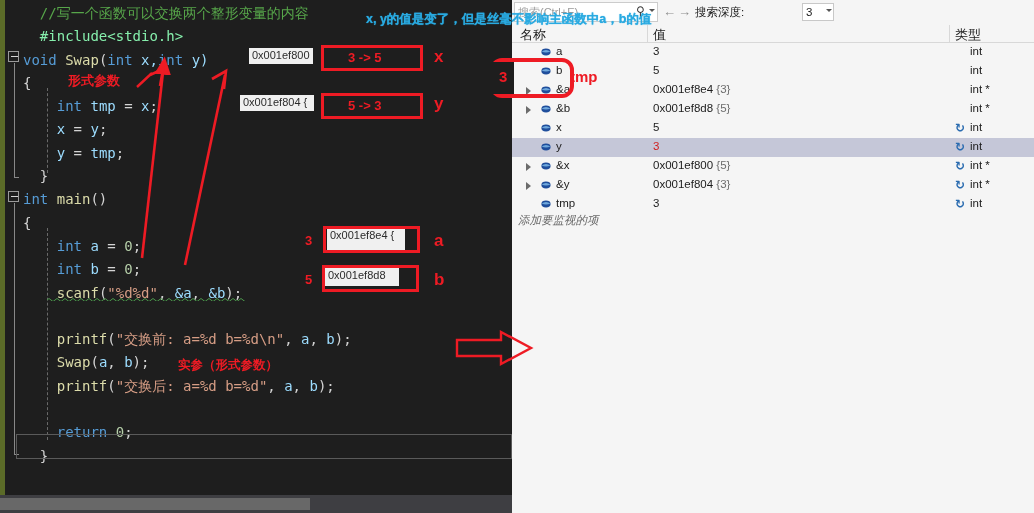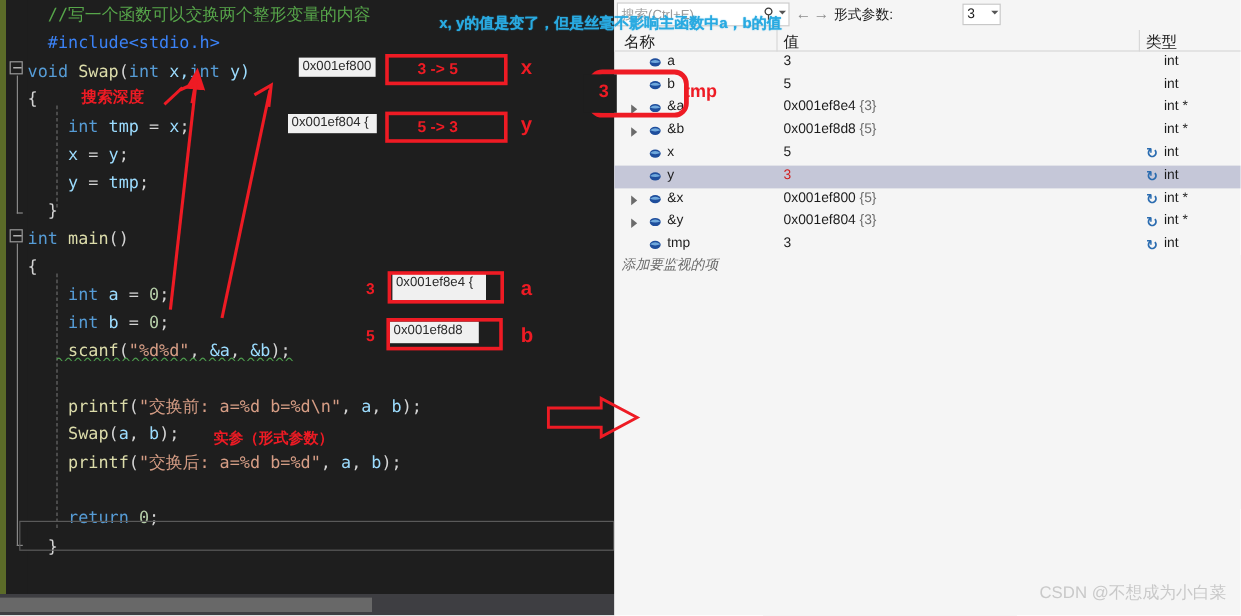--- a/index.html
+++ b/index.html
@@ -54,21 +54,21 @@
   #code {
     position: absolute; left: 23px; top: 2px;
     font-family: "DejaVu Sans Mono", "Liberation Mono", monospace;
     font-size: 14px;
     line-height: 23.3px;
     white-space: pre;
     color: #d4d4d4;
   }
   #code .ln { display: block; height: 23.3px; position: relative; }
   .cmt  { color: #57a64a; }
-  .pre  { color: #3b82f6; }
+  .pre  { color: #86efac; }
   .kw   { color: #569cd6; }
   .fn   { color: #dcdcaa; }
   .id   { color: #9cdcfe; }
   .str  { color: #d69d85; }
   .num  { color: #b5cea8; }
   .pun  { color: #d4d4d4; }
 
   
   .iguide {
     position: absolute;
@@ -312,21 +312,21 @@
 
   <div id="watch">
 
     <div id="watch-toolbar">
       <div id="search-box" title="搜索(Ctrl+E)"></div>
       <div id="search-placeholder-text" style="position:absolute;left:6px;top:5px;font-size:11px;color:#9a9a9a;white-space:nowrap;">搜索(Ctrl+E)</div>
       <div id="search-icon">⚲</div>
       <div id="search-dd"></div>
       <div class="nav-arrow" id="nav-back">←</div>
       <div class="nav-arrow" id="nav-fwd">→</div>
-      <div id="depth-label">形式参数:</div>
+      <div id="depth-label">搜索深度:</div>
       <div id="depth-select">3</div>
       <div id="depth-caret"></div>
     </div>
 
     <div id="grid-head">
       <div class="hcell" id="h-name">名称</div>
       <div class="hsep" style="left:135px;"></div>
       <div class="hcell" id="h-val">值</div>
       <div class="hsep" style="left:437px;"></div>
       <div class="hcell" id="h-type">类型</div>
@@ -420,21 +420,20 @@
           </svg>
           <div class="cell-name">tmp</div>
           <div class="cell-val">3</div>
           <div class="refresh-icon">↻</div>
           <div class="cell-type">int</div>
         </div>
       </div>
 
     <div id="add-watch">添加要监视的项</div>
 
-    <div id="watermark">CSDN @不想成为小白菜</div>
   </div>
 
   <div id="blue-note">x, y的值是变了，但是丝毫不影响主函数中a，b的值</div>
 
   <div class="tip" style="left:249px;top:48px;width:64px;height:16px;">0x001ef800</div>
   <div class="tip" style="left:240px;top:95px;width:74px;height:16px;">0x001ef804 {</div>
   <div class="tip" style="left:327px;top:228px;width:78px;height:22px;">0x001ef8e4 {</div>
   <div class="tip" style="left:325px;top:268px;width:74px;height:18px;">0x001ef8d8</div>
 
   <div class="redrect filled" style="left:321px;top:45px;width:102px;height:26px;"></div>
@@ -451,21 +450,21 @@
 
   <div class="redrect" style="left:322px;top:265px;width:97px;height:27px;"></div>
   <div class="redval" style="left:305px;top:272px;">5</div>
   <div class="redlabel" style="left:434px;top:270px;font-size:17px;">b</div>
 
   <div id="round-rect"></div>
   <div id="round-rect-mask"></div>
   <div class="redval" style="left:499px;top:68px;font-size:15px;">3</div>
   <div class="redlabel" style="left:570px;top:68px;font-size:15px;">tmp</div>
 
-  <div class="redlabel" style="left:68px;top:72px;font-size:13px;">搜索深度</div>
+  <div class="redlabel" style="left:68px;top:72px;font-size:13px;">形式参数</div>
   <div class="redlabel" style="left:178px;top:357px;font-size:12.5px;">实参（形式参数）</div>
 
   <svg class="arrowlayer" viewBox="0 0 1034 513">
     <defs>
       <marker id="ah" markerWidth="7" markerHeight="7" refX="1" refY="3.2" orient="auto">
         <path d="M0,0 L7,3.2 L0,6.4 z" fill="#ee1b24"></path>
       </marker>
     </defs>
 
     <path d="M142,258 L163,72" stroke="#ee1b24" stroke-width="2.6" fill="none" marker-end="url(#ah)"></path>

